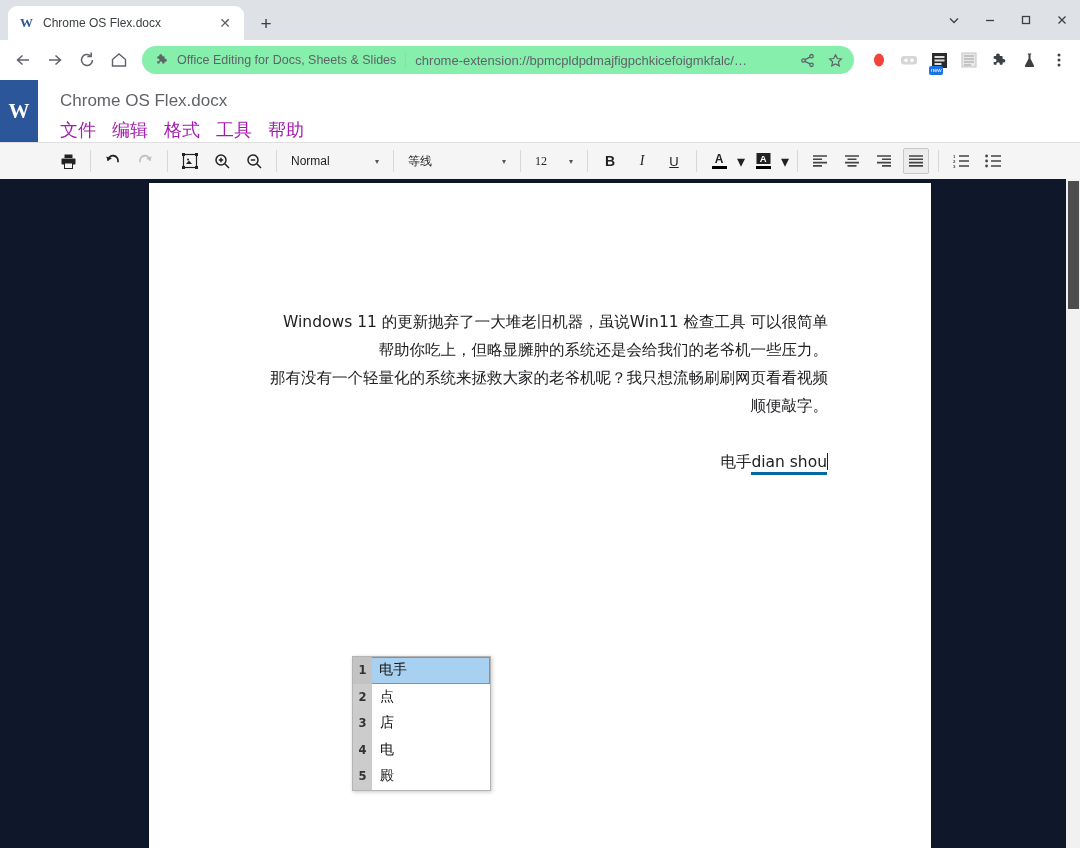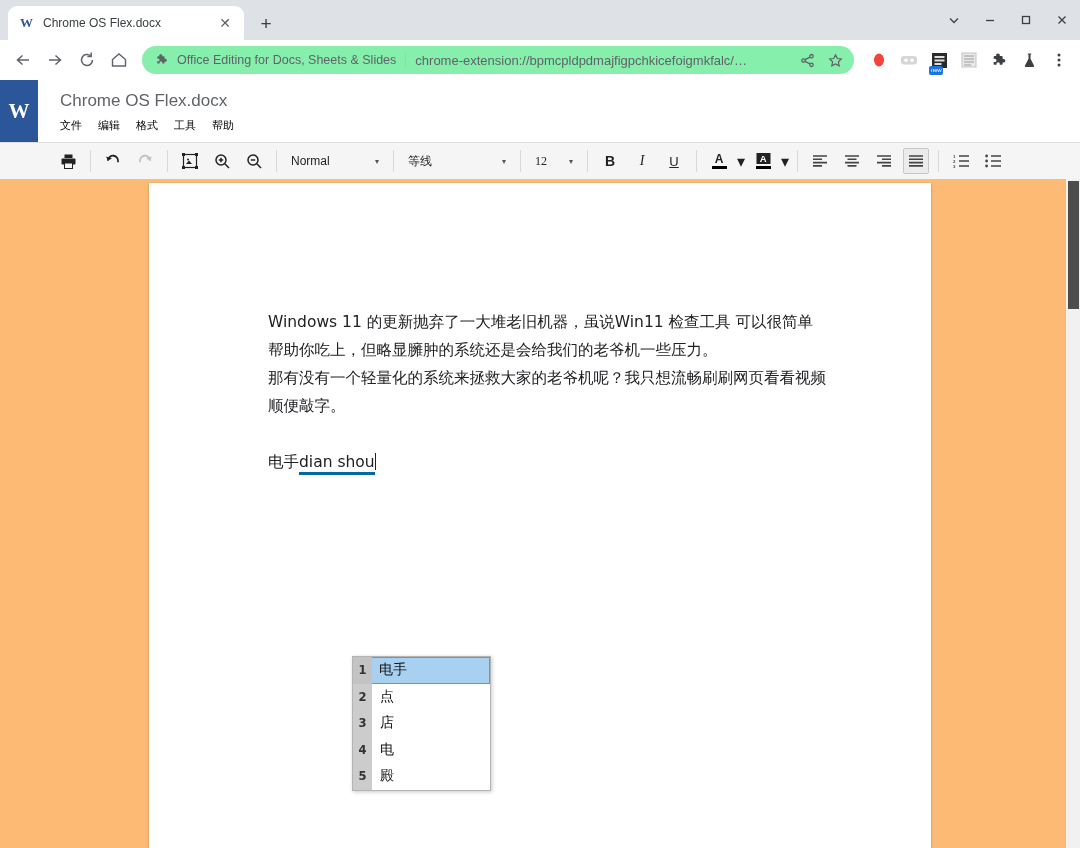--- a/index.html
+++ b/index.html
@@ -141,21 +141,21 @@
     color: #ffffff; font-size: 21px; font-weight: bold;
     font-family: "Liberation Serif", serif;
     flex: 0 0 auto;
   }
   .doc-title-block { padding: 10px 0 0 22px; flex: 1 1 auto; min-width: 0; }
   .doc-title {
     font-size: 17px; color: #5f6368; line-height: 22px;
     white-space: nowrap;
   }
   .doc-menu { display: flex; gap: 16px; margin-top: 6px; }
-  .doc-menu-item { font-size: 11px; color: #000000; }
+  .doc-menu-item { font-size: 18px; color: #a21caf; }
   .header-actions {
     display: flex; align-items: center; gap: 12px;
     padding-right: 22px; flex: 0 0 auto;
   }
   .btn-download {
     display: flex; align-items: center; gap: 8px;
     height: 30px; padding: 0 14px;
     background: #f1f3f4; border: 1px solid #dadce0;
     border-radius: 3px;
     font-size: 12.5px; color: #3c4043;
@@ -196,22 +196,23 @@
   .sel-font  { width: 110px; gap: 8px; }
   .sel-size  { width: 50px; font-family: Liberation Serif, serif; }
   .fb-select.sel-size .caret { margin-left: 8px; }
   .color-stack { display: flex; flex-direction: column; align-items: center; line-height: 1; }
   .color-bar { width: 15px; height: 3px; margin-top: 1px; }
 
   
   .canvas {
     position: absolute;
     top: 179px; left: 0; right: 0; bottom: 0;
-    background: #fdba74;
+    background: #0f172a;
     overflow: hidden;
+    text-align: right;
   }
   .page {
     position: absolute;
     left: 149px; top: 4px;
     width: 782px; height: 1010px;
     background: #ffffff;
     box-shadow: 0 1px 3px rgba(0,0,0,0.22);
   }
   .doc-body {
     position: absolute;

